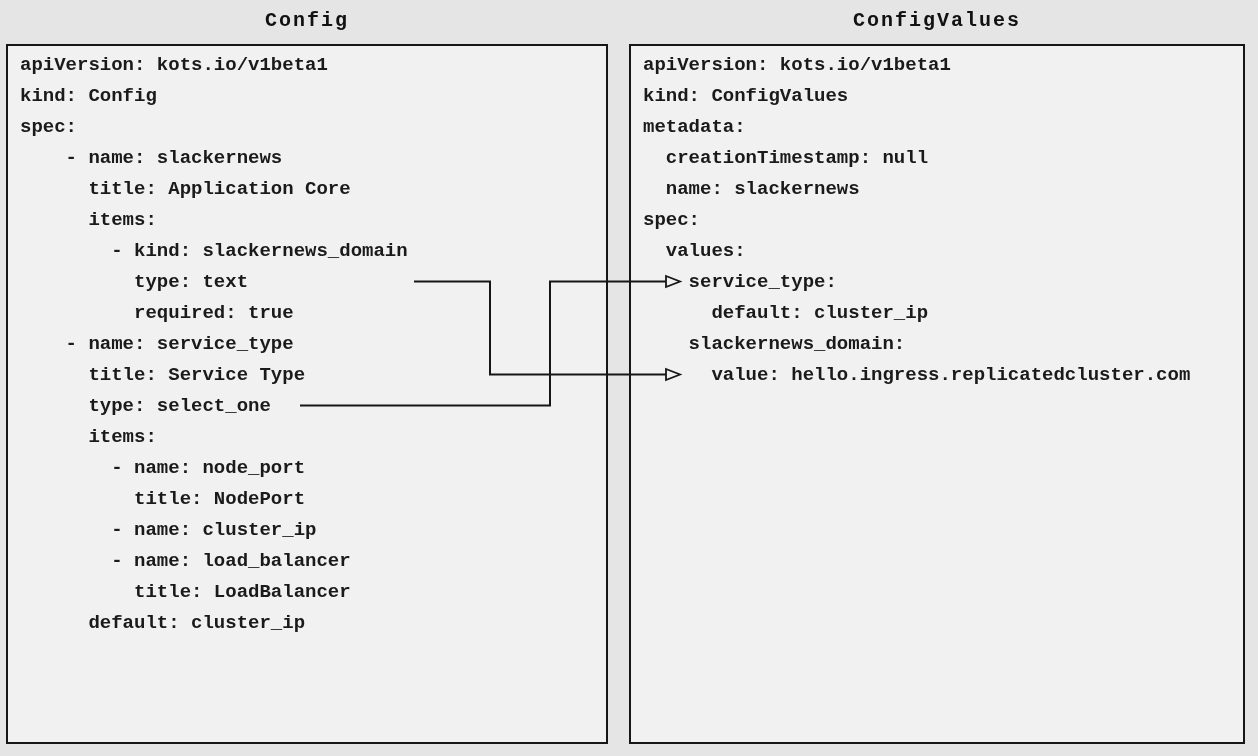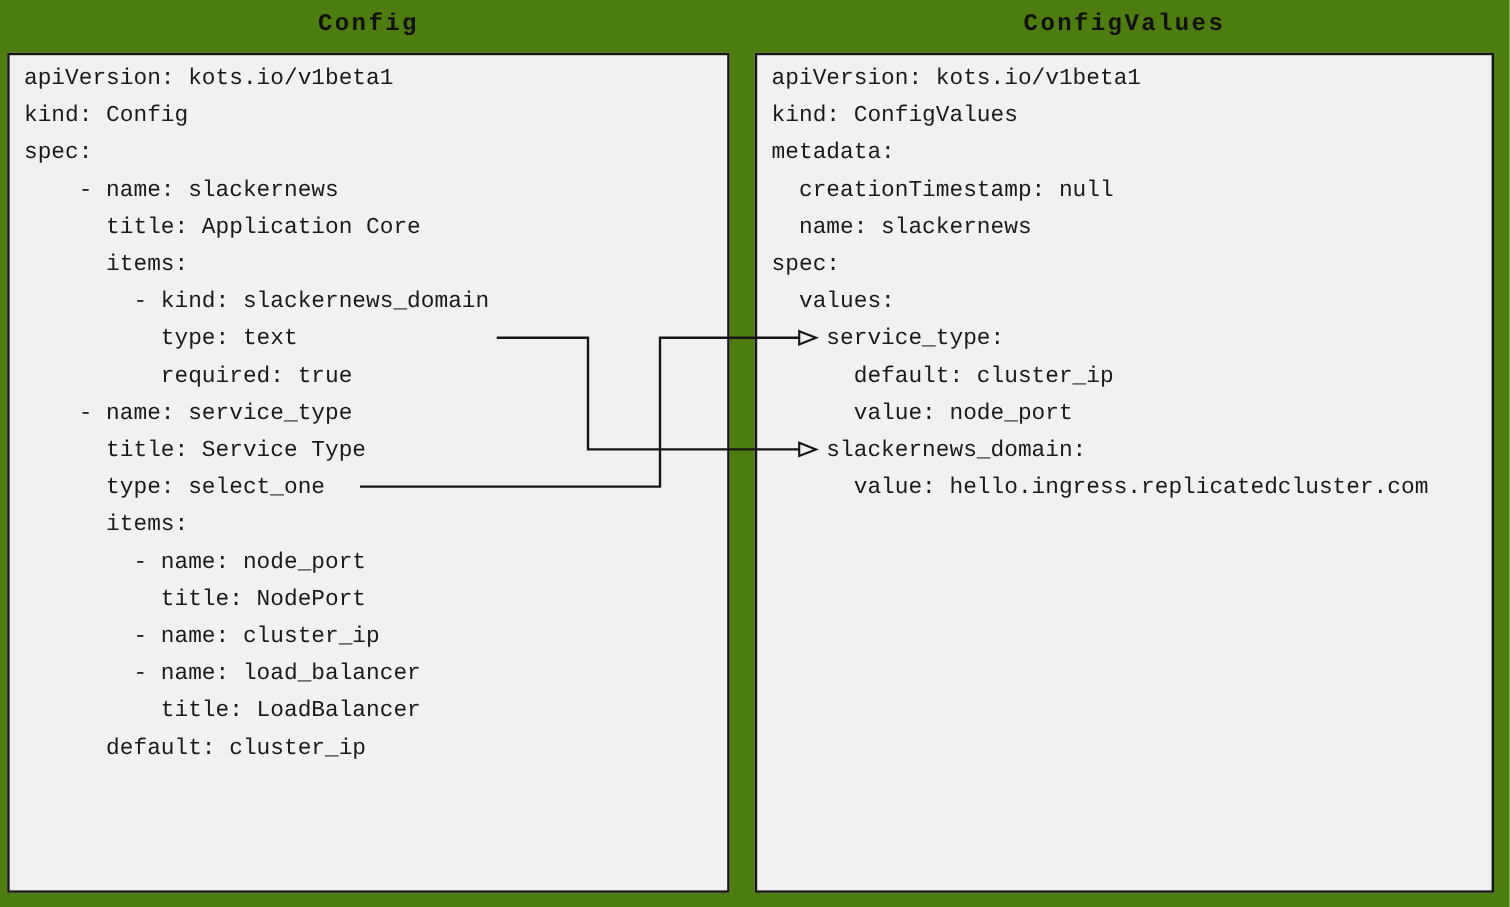--- a/index.html
+++ b/index.html
@@ -1,38 +1,38 @@
 <!DOCTYPE html>
 <html><head>
 <meta charset="utf-8">
 <style>
   html,body{margin:0;padding:0;background:#ffffff;}
   body{width:1258px;height:756px;overflow:hidden;
        font-family:"Liberation Mono","DejaVu Sans Mono",monospace;}
-  .canvas{position:relative;width:1258px;height:756px;background:#4d7c0f;}
+  .canvas{position:relative;width:1258px;height:756px;background:#e5e5e5;}
 
   .panel-title{
     position:absolute;top:9px;height:26px;
     font-weight:700;font-size:20px;letter-spacing:2px;
     text-align:center;color:#111111;white-space:pre;
   }
   .panel-title.left{left:6px;width:602px;}
   .panel-title.right{left:629px;width:616px;}
 
   .code-box{
     position:absolute;top:44px;height:700px;
     background:#f1f1f2;border:2px solid #161616;
     box-sizing:border-box;padding:4px 0 0 12px;overflow:hidden;
   }
   .code-box.left-box{left:6px;width:602px;}
   .code-box.right-box{left:629px;width:616px;}
 
   .code-line{
     white-space:pre;height:31px;line-height:31px;
-    font-size:19px;font-weight:400;color:#1a1a1a;
+    font-size:19px;font-weight:700;color:#1a1a1a;
   }
 
   svg.overlay{position:absolute;left:0;top:0;pointer-events:none;}
   .conn{stroke:#161616;stroke-width:2;fill:none;}
   .arrowhead{fill:#f1f1f2;stroke:#161616;stroke-width:1.8;}
 </style>
 </head>
 <body>
 
 <div class="canvas">
@@ -65,21 +65,20 @@
   <div class="code-box right-box">
     <div class="code-line">apiVersion: kots.io/v1beta1</div>
     <div class="code-line">kind: ConfigValues</div>
     <div class="code-line">metadata:</div>
     <div class="code-line">  creationTimestamp: null</div>
     <div class="code-line">  name: slackernews</div>
     <div class="code-line">spec:</div>
     <div class="code-line">  values:</div>
     <div class="code-line">    service_type:</div>
     <div class="code-line">      default: cluster_ip</div>
-    <div class="code-line">      value: node_port</div>
     <div class="code-line">    slackernews_domain:</div>
     <div class="code-line">      value: hello.ingress.replicatedcluster.com</div>
   </div>
 
   <svg class="overlay" width="1258" height="756" viewBox="0 0 1258 756">
 
     <path class="conn" d="M 414 281.5 H 490 V 374.5 H 666"></path>
     <polygon class="arrowhead" points="666,369 680,374.5 666,380"></polygon>
 
     <path class="conn" d="M 300 405.5 H 550 V 281.5 H 666"></path>

